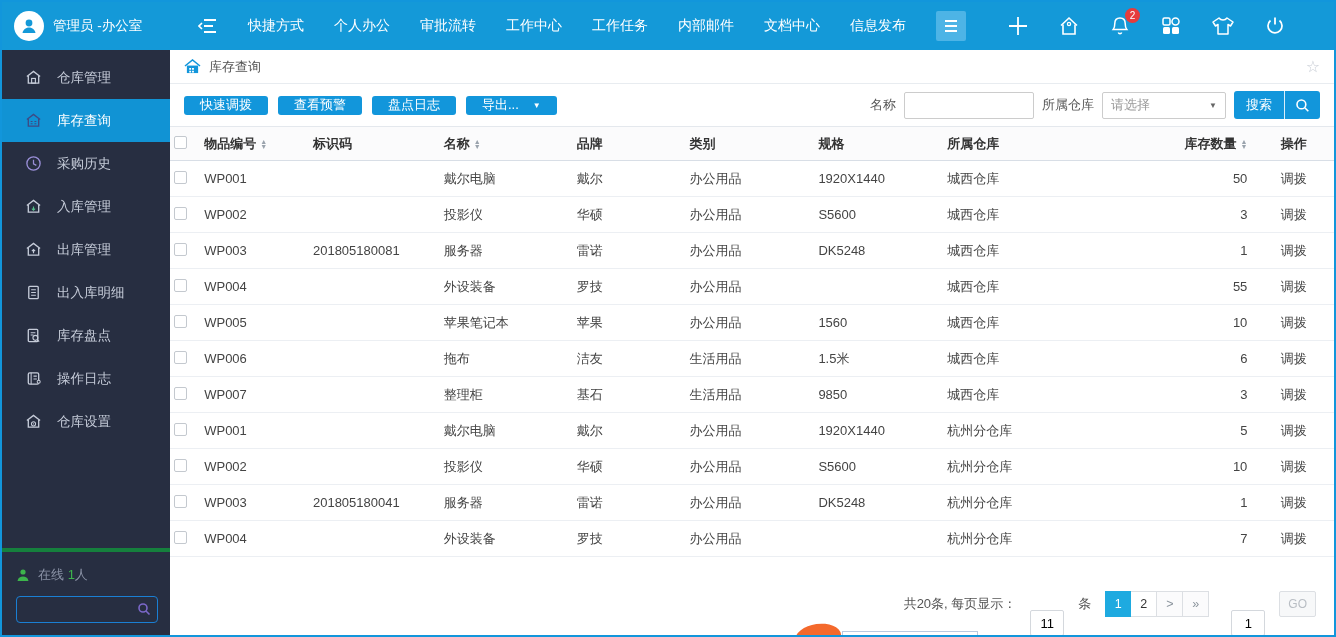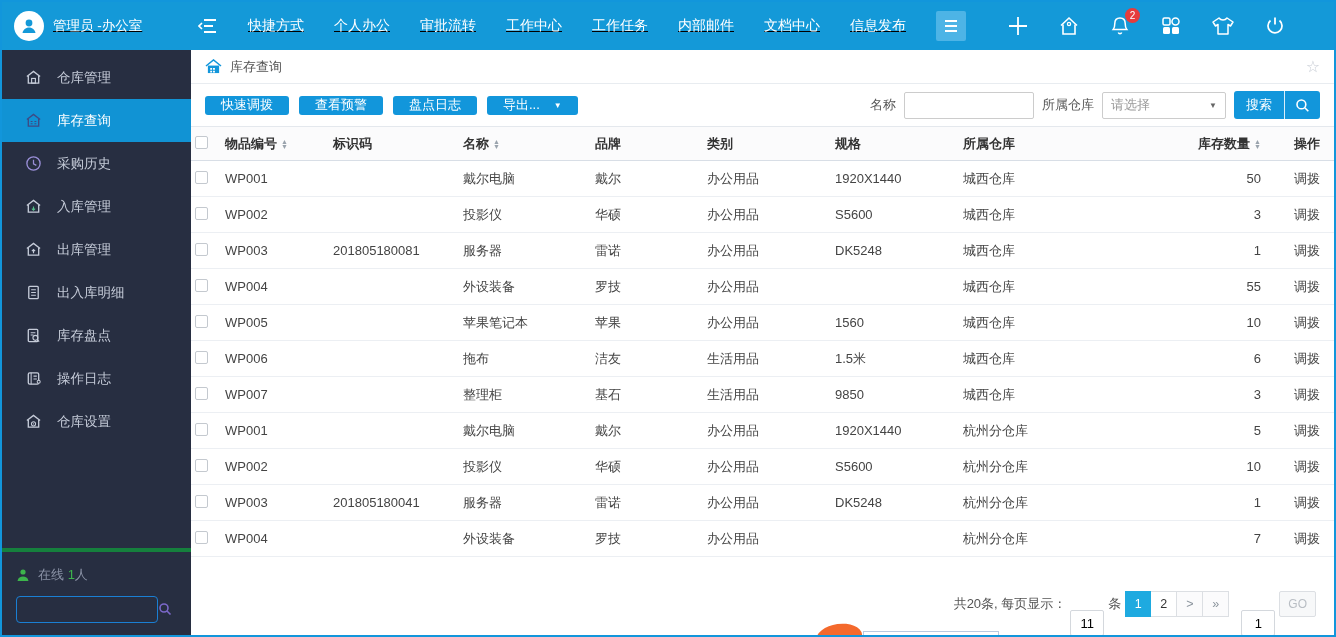--- a/index.html
+++ b/index.html
@@ -1,36 +1,36 @@
 <!DOCTYPE html>
 <html><head>
 <meta charset="utf-8">
 <style>
   * { margin:0; padding:0; box-sizing:border-box; }
   html,body { width:1336px; height:637px; font-family:"Liberation Sans","DejaVu Sans",sans-serif; }
   .window { width:1336px; height:637px; border:2px solid #1296db; background:#fff; display:flex; flex-direction:column; overflow:hidden; }
 
   
-  .topbar { height:48px; background:#1499d8; display:flex; align-items:center; flex-shrink:0;text-decoration:underline; }
+  .topbar { height:48px; background:#1499d8; display:flex; align-items:center; flex-shrink:0; }
   .user-area { width:168px; display:flex; align-items:center; padding-left:12px; gap:9px; flex-shrink:0; }
   .avatar { width:30px; height:30px; border-radius:50%; background:#fff; display:flex; align-items:center; justify-content:center; }
   .user-name { color:#fff; font-size:13.5px; white-space:nowrap; }
   .nav { display:flex; align-items:center; gap:30px; padding-left:28px; flex:1; }
   .collapse-btn { display:flex; align-items:center; cursor:pointer; }
   .nav-item { color:#fff; font-size:14px; cursor:pointer; white-space:nowrap; }
   .menu-toggle { width:30px; height:30px; background:#4db4e6; border-radius:2px; display:flex; align-items:center; justify-content:center; cursor:pointer; }
   .top-actions { display:flex; align-items:center; gap:29px; padding-right:48px; }
   .top-icon { position:relative; cursor:pointer; display:flex; }
   .badge { position:absolute; top:-7px; right:-9px; background:#e63c3c; color:#fff; font-size:10px; min-width:15px; height:15px; border-radius:8px; display:flex; align-items:center; justify-content:center; padding:0 3px; }
 
   
   .app-body { display:flex; flex:1; overflow:hidden; }
 
   
-  .sidebar { width:189px; background:#272e41; display:flex; flex-direction:column; flex-shrink:0; }
+  .sidebar { width:168px; background:#272e41; display:flex; flex-direction:column; flex-shrink:0; }
   .side-nav { padding-top:6px; flex:1; }
   .side-item { height:43px; display:flex; align-items:center; gap:15px; padding-left:22px; color:#c6ccd9; font-size:13.5px; cursor:pointer; }
   .side-item.active { background:#1193d4; color:#fff; }
   .side-item .ic { width:18px; display:flex; justify-content:center; }
   .sidebar-bottom { border-top:4px solid #15803d; padding:14px 12px 12px 14px; }
   .online-row { display:flex; align-items:center; gap:8px; color:#8b93a7; font-size:13px; margin-bottom:12px; }
   .online-count { color:#3db54c; }
   .side-search { position:relative; }
   .side-search input { width:142px; height:27px; background:transparent; border:1px solid #1a7fd4; border-radius:4px; color:#c6ccd9; padding:0 26px 0 8px; font-size:12px; outline:none; }
   .side-search .mag { position:absolute; right:7px; top:6px; }
@@ -61,21 +61,21 @@
   .grid td { height:36px; border-bottom:1px solid #eceff3; font-size:13px; color:#444; padding-left:4px; white-space:nowrap; overflow:hidden; }
   .grid th.c-qty, .grid td.c-qty { text-align:right; padding-right:6px; }
   .grid th.c-act, .grid td.c-act { text-align:center; padding-left:0; }
   .qty-red { color:#f23c3c; }
   .sort-arrows { display:inline-flex; flex-direction:column; vertical-align:middle; margin-left:4px; line-height:5px; }
   .sort-arrows span { font-size:7px; color:#9aa3ad; }
   .cbx { width:13px; height:13px; border:1px solid #c4c9cf; border-radius:2px; background:#fff; display:inline-block; cursor:pointer; }
   .act-link { cursor:pointer; color:#444; }
 
   
-  .pagination { display:flex; align-items:center; justify-content:flex-end; gap:4px; padding:14px 18px 0 6px; font-size:13px; color:#555; }
+  .pagination { display:flex; align-items:center; justify-content:flex-end; gap:14px; padding:14px 18px 0 6px; font-size:13px; color:#555; }
   .pg-input { width:34px; height:26px; border:1px solid #d4d8dd; text-align:center; font-size:13px; outline:none; border-radius:2px;margin-top:39px; }
   .pg-btn { min-width:26px; height:26px; border:1px solid #dcdfe3; background:#fff; display:flex; align-items:center; justify-content:center; font-size:12.5px; color:#333; cursor:pointer; padding:0 6px; }
   .pg-btn.active { background:#1eaaе0; background:#1eaae0; border-color:#1eaae0; color:#fff; }
   .pg-btn.arrow { color:#8a939c; background:#fbfbfc; }
   .pg-group { display:flex; }
   .pg-group .pg-btn + .pg-btn { border-left:none; }
   .go-btn { height:26px; border:1px solid #dcdfe3; background:#f7f8f9; color:#b9bec4; font-size:12px; padding:0 8px; border-radius:2px; cursor:default; }
 
   
   .bottom-partial { position:absolute; left:624px; bottom:-2px; height:20px; display:flex; align-items:flex-end; }

